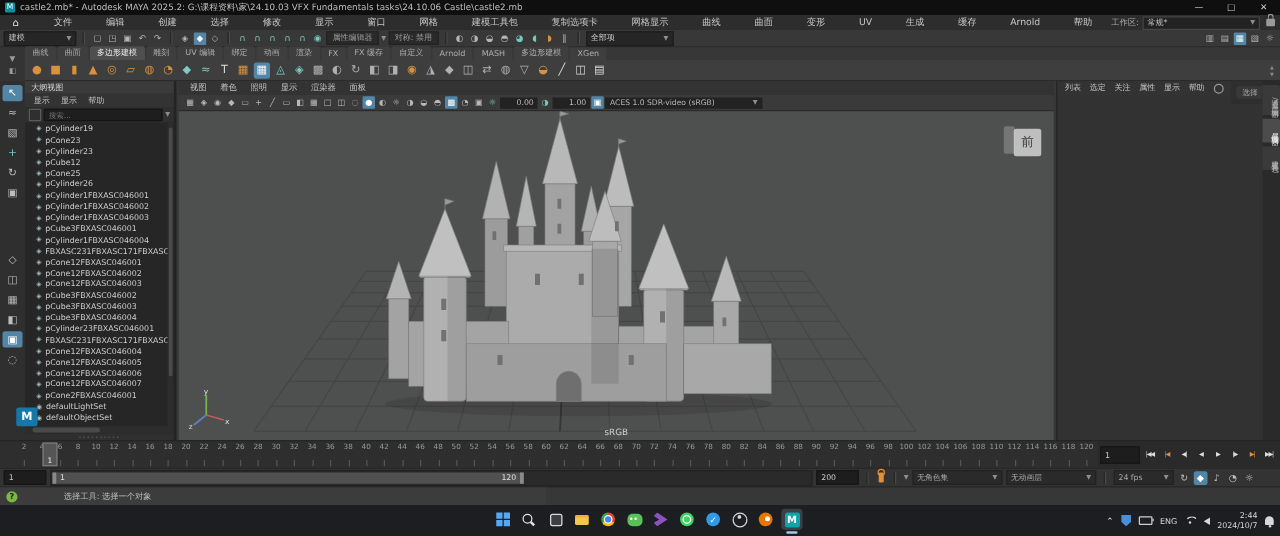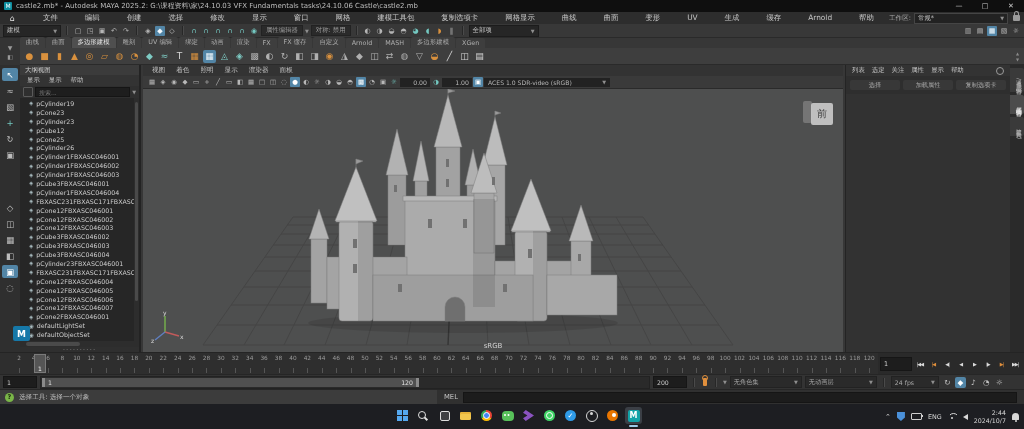--- a/index.html
+++ b/index.html
@@ -119,21 +119,21 @@
   .viewcube{position:absolute;right:10px;top:12px;width:30px;height:26px;}
   .viewcube .face{position:absolute;right:0;top:2px;width:22px;height:22px;background:rgba(201,201,201,.92);
                   color:#3a3a3a;font-size:10px;display:flex;align-items:center;justify-content:center;border-radius:2px;}
   .viewcube .side{position:absolute;left:0;top:0;width:9px;height:22px;background:rgba(150,150,150,.55);border-radius:2px;}
   .persp-label{position:absolute;left:50%;bottom:2px;transform:translateX(-50%);font-size:7px;color:#d0d0d0;}
   .axis-gizmo{position:absolute;left:8px;bottom:8px;}
   .axis-gizmo text{font-size:6px;fill:#dadada;}
 
   
   .ae-panel{position:absolute;left:845px;top:65px;width:165px;bottom:77px;background:#323232;
-            border-left:1px solid #242424;display:flex;flex-direction:column;box-sizing:border-box;}
+            border-left:1px solid #242424;display:flex;flex-direction:row;box-sizing:border-box;}
   .ae-menus{height:11px;background:#333;display:flex;gap:7px;align-items:center;font-size:6.4px;
             color:#c4c4c4;padding:0 6px;flex:none;}
   .pin-icon{margin-left:auto;width:6px;height:6px;border:1px solid #9a9a9a;border-radius:50%;}
   .ae-body{flex:1;display:flex;align-items:center;justify-content:center;padding:0 12px;}
   .ae-message{font-size:6.6px;color:#ababab;text-align:center;line-height:1.6;}
   .ae-buttons{height:14px;display:flex;gap:3px;padding:2px 4px;background:#2e2e2e;flex:none;align-items:center;}
   .ae-btn{flex:1;height:10px;background:#383838;color:#a8a8a8;font-size:6.2px;display:flex;
           align-items:center;justify-content:center;border-radius:2px;}
 
   .side-tabs{position:absolute;right:0;top:65px;width:14px;bottom:77px;background:#2a2a2a;
@@ -174,21 +174,21 @@
   .rs-icon{width:11px;height:11px;display:flex;align-items:center;justify-content:center;color:#c0c0c0;
            font-size:7.5px;border-radius:2px;flex:none;}
   .rs-icon.active{background:#5285a6;color:#fff;}
 
   
   .helpline{position:absolute;left:0;top:389px;width:100%;height:15px;display:flex;box-sizing:border-box;
             border-top:1px solid #262626;}
   .help-left{width:437px;background:#3c3c3c;display:flex;align-items:center;flex:none;}
   .help-icon{width:9px;height:9px;border-radius:50%;background:#7ab648;color:#17240c;font-size:6.5px;
              display:flex;align-items:center;justify-content:center;margin:0 5px;font-weight:bold;}
-  .help-text{font-size:6.6px;color:#bdbdbd;}
+  .help-text{font-size:6.6px;color:#bdbdbd;margin-left:32px;}
   .mel-right{flex:1;background:#303030;display:flex;align-items:center;gap:5px;padding:0 7px;}
   .mel-label{font-size:6.8px;color:#c2c2c2;flex:none;}
   .mel-input{flex:1;height:9px;background:#1c1c1c;border:1px solid #151515;}
 
   
   .taskbar{position:absolute;left:0;top:404px;width:100%;height:25px;background:#1d1e22;}
   .tb-center{position:absolute;left:394px;top:3px;display:flex;gap:4px;align-items:center;}
   .tb-icon{width:17px;height:17px;border-radius:3px;display:flex;align-items:center;justify-content:center;position:relative;}
   .tb-icon.active{background:#3b3f46;}
   .tb-icon.active::after{content:"";position:absolute;bottom:-3px;left:4px;width:9px;height:2px;background:#9ccbe8;border-radius:1px;}
@@ -834,24 +834,20 @@
         <span class="rs-icon anim-prefs-clock-icon">◔</span>
         <span class="rs-icon preferences-icon">☼</span>
       </span>
   </div>
 
   <div class="helpline">
     <div class="help-left">
       <span class="help-icon">?</span>
       <span class="help-text">选择工具: 选择一个对象</span>
     </div>
-    <div class="mel-right">
-      <span class="mel-label">MEL</span>
-      <span class="mel-input"></span>
-    </div>
   </div>
 
   <div class="taskbar">
     <div class="tb-center">
         <span class="tb-icon win-start-icon"></span>
         <span class="tb-icon search-icon"></span>
         <span class="tb-icon taskview-icon"></span>
         <span class="tb-icon folder-icon"></span>
         <span class="tb-icon chrome-icon"></span>
         <span class="tb-icon wechat-icon"></span>

